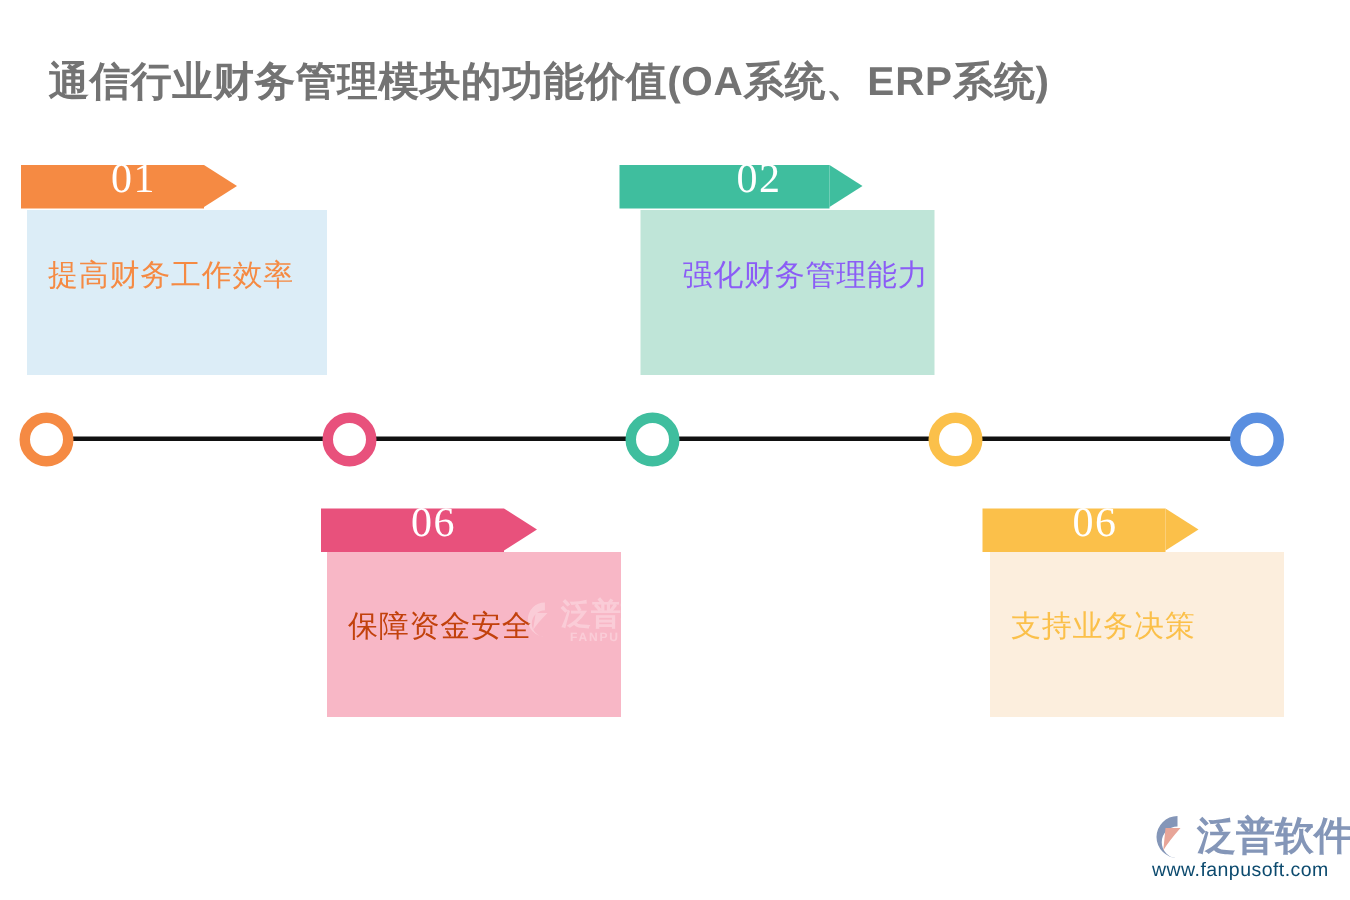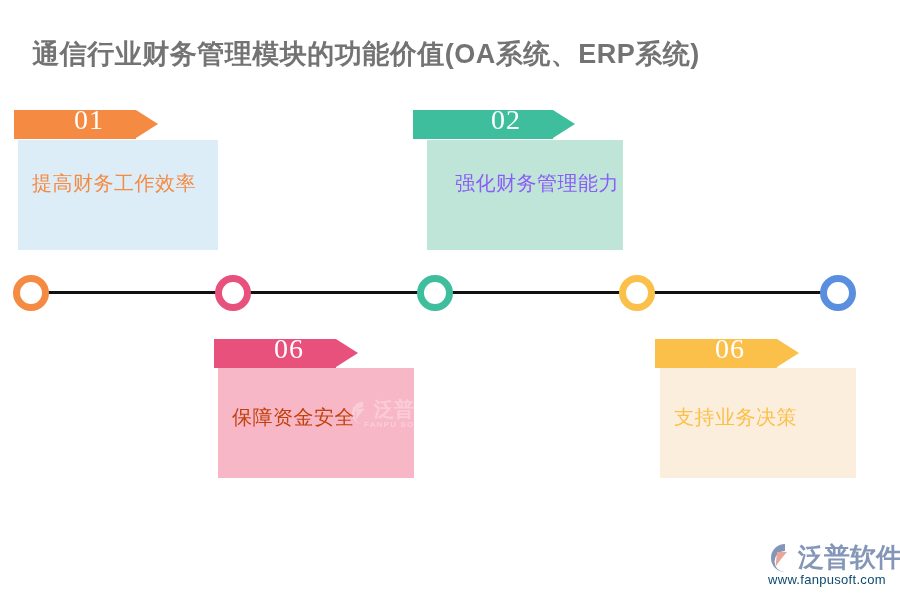--- a/index.html
+++ b/index.html
@@ -116,21 +116,21 @@
     position: absolute;
     left: 30px;
     top: 0px;
     font-size: 20px;
     font-weight: bold;
     color: #ffffff;
     white-space: nowrap;
   }
   .wm-sub {
     position: absolute;
-    left: 20px;
+    left: 36px;
     top: 24px;
     font-size: 8px;
     color: #ffffff;
     letter-spacing: 1.2px;
     white-space: nowrap;
     font-weight: bold;
   }
   .wm-mark {
     position: absolute;
     left: 0;

